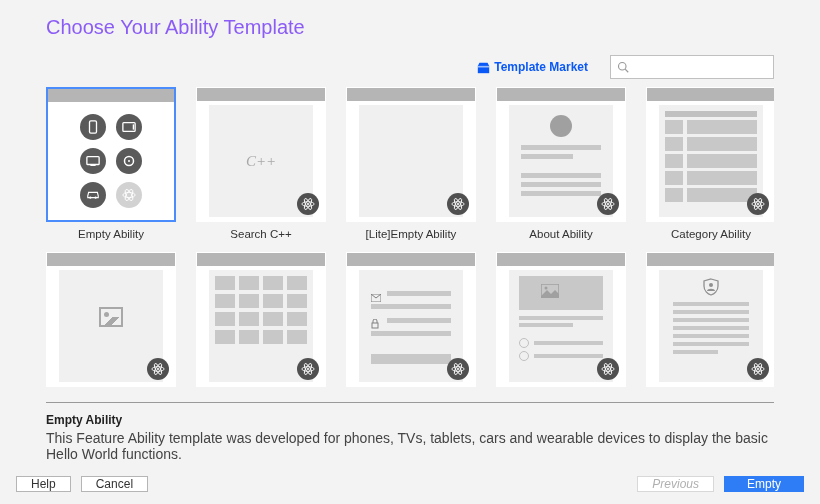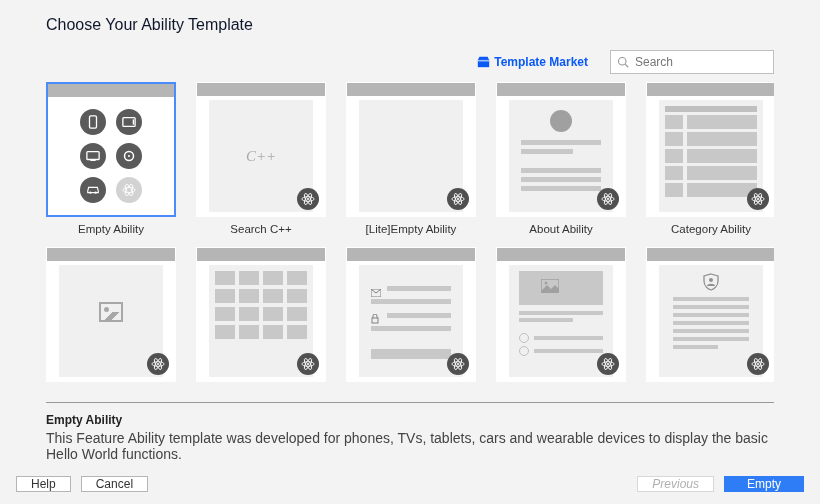--- a/index.html
+++ b/index.html
@@ -3,24 +3,24 @@
 <meta charset="utf-8">
 <style>
   * { box-sizing: border-box; margin: 0; padding: 0; }
   html, body { width: 820px; height: 504px; font-family: "Segoe UI", Arial, sans-serif; background: #f3f3f3; color: #333; overflow: hidden; }
   .window { width: 820px; height: 504px; display: flex; flex-direction: column; background: #f3f3f3; }
   .titlebar { height: 28px; display: flex; align-items: center; padding: 0 10px; font-size: 12px; color: #555; border-bottom: 1px solid #e5e5e5; }
   .titlebar .logo { width: 14px; height: 14px; margin-right: 6px; }
   .titlebar .spacer { flex: 1; }
   .titlebar .close { font-size: 14px; color: #555; cursor: default; padding: 0 4px; }
   .content { flex: 1; padding: 16px 46px 4px 46px; display: flex; flex-direction: column; overflow: hidden; }
-  h1 { font-size: 16px; font-weight: 500; color: #0f172a; margin-bottom: 16px; }
+  h1 { font-size: 20px; font-weight: 500; color: #8b5cf6; margin-bottom: 16px; }
   .topbar { display: flex; align-items: center; margin-bottom: 8px; }
   .topbar .flexspace { flex: 1; }
-  .market-link { color: #0a59f7; font-size: 12px; font-weight: 600; display: flex; align-items: flex-start; margin-right: 22px; }
+  .market-link { color: #0a59f7; font-size: 12px; font-weight: 600; display: flex; align-items: center; margin-right: 22px; }
   .market-link .icon { margin-right: 4px; display: inline-flex; }
   .search-box { width: 164px; height: 24px; border: 1px solid #c0c0c0; background: #fff; display: flex; align-items: center; padding: 0 6px; font-size: 12px; color: #888; }
   .search-box .icon { margin-right: 6px; display: inline-flex; }
   .search-box input { border: none; outline: none; flex: 1; font-size: 12px; background: transparent; }
   .grid-wrap { flex: 1; overflow: hidden; }
   .grid { display: grid; grid-template-columns: repeat(5, 130px); column-gap: 20px; row-gap: 8px; }
   .card-wrap { display: flex; flex-direction: column; align-items: center; }
   .card { width: 130px; height: 135px; background: #fff; position: relative; border: 1px solid transparent; }
   .card.selected { border: 2px solid #4a8cfb; }
   .card .header-bar { height: 13px; background: #b5b5b5; }
@@ -85,21 +85,20 @@
         </span>
         <span>Template Market</span>
       </a>
       <div class="search-box">
         <span class="icon">
           <svg width="12" height="12" viewBox="0 0 16 16">
               <circle cx="7" cy="7" r="5" stroke="#999" stroke-width="1.5" fill="none"></circle>
               <line x1="11" y1="11" x2="15" y2="15" stroke="#999" stroke-width="1.5"></line>
             </svg>
         </span>
-        <input type="text" placeholder="Search" style="">
       </div>
     </div>
 
     <div class="grid-wrap">
     <div class="grid">
 
       <div class="card-wrap">
         <div class="card selected">
           <div class="header-bar"></div>
           <div class="preview" style="background:#fff;">

